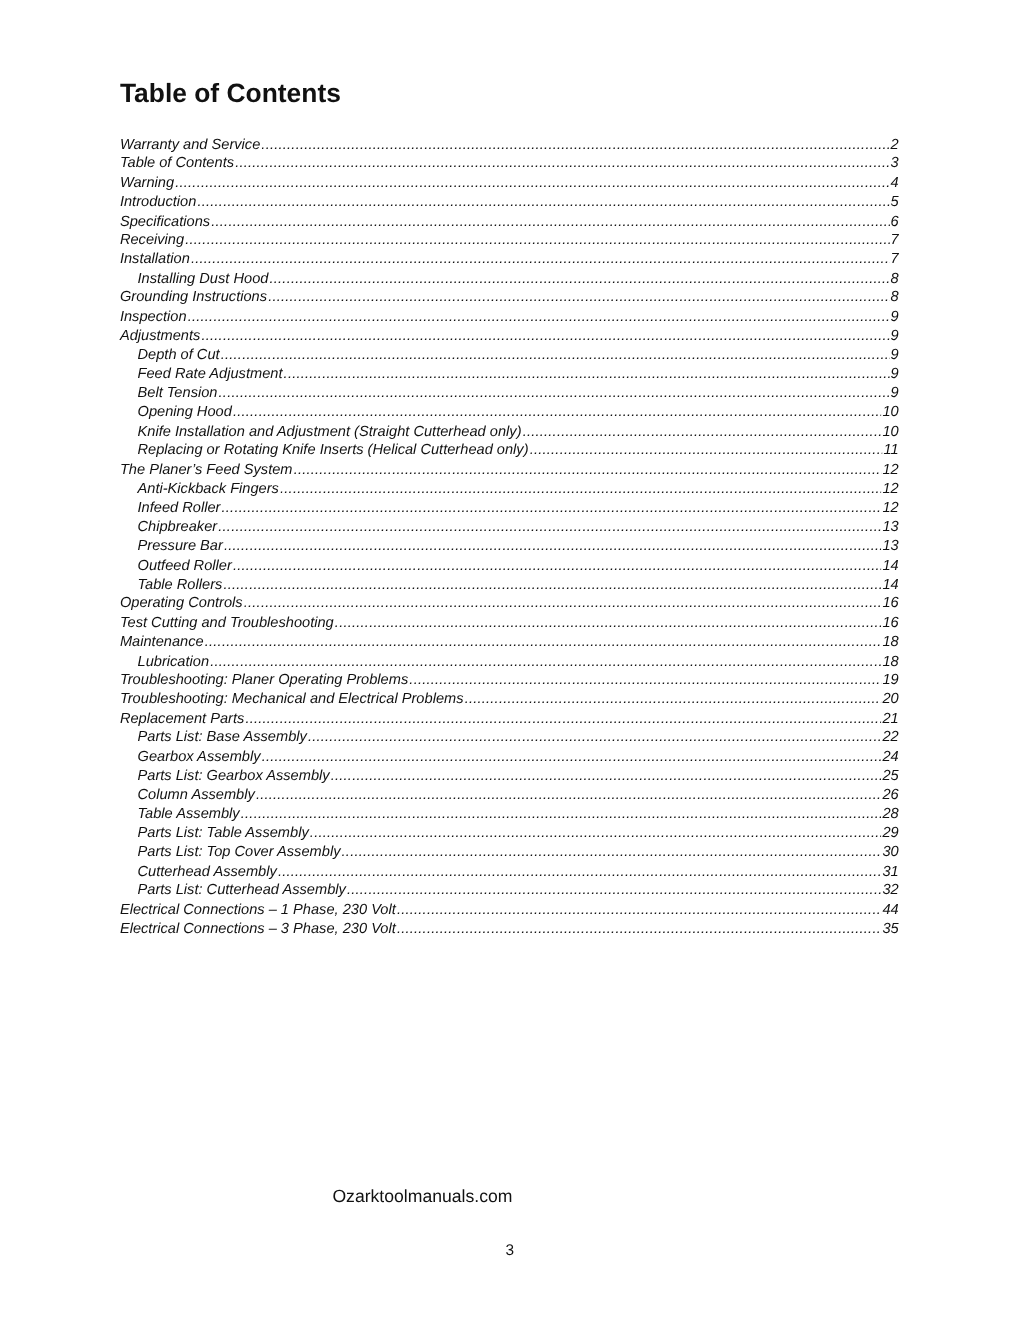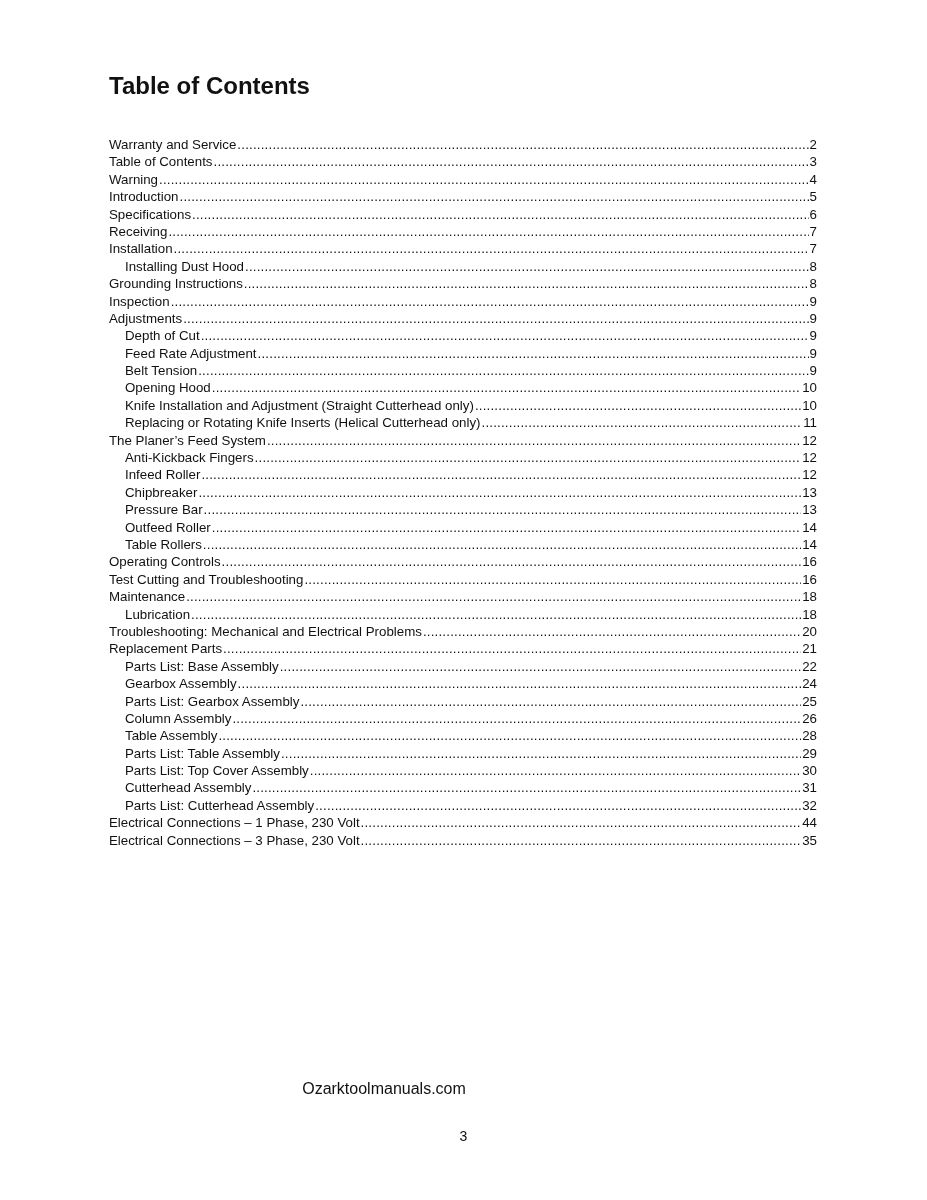--- a/index.html
+++ b/index.html
@@ -1,19 +1,19 @@
 <!DOCTYPE html>
 <html><head>
 <meta charset="utf-8">
 <style>
   html, body { margin: 0; padding: 0; background: #ffffff; }
   body { width: 927px; height: 1200px; position: relative; overflow: hidden;
          font-family: "Liberation Sans", sans-serif; color: #111; }
   .title { position: absolute; left: 109px; top: 72px; font-size: 24px; font-weight: bold; margin: 0; }
-  .toc { position: absolute; left: 109px; top: 136px; width: 708px; }
+  .toc { position: absolute; left: 109px; top: 122px; width: 708px; font-style: italic; }
   .row { display: flex; align-items: baseline; height: 17.4px; font-size: 13.3px; line-height: 17.4px; white-space: nowrap; }
   .row.l2 { padding-left: 16px; }
   .row .label { flex: 0 0 auto; }
   .row .dots { flex: 1 1 auto; overflow: hidden; margin: 0 1px; }
   .row .dots::before { content: "................................................................................................................................................................................................................................................................"; letter-spacing: 0.2px; }
   .row .page { flex: 0 0 auto; text-align: right; }
   .footer-site { position: absolute; left: 0; width: 768px; top: 1080px; text-align: center; font-size: 16px; }
   .footer-page { position: absolute; left: 0; width: 927px; top: 1128px; text-align: center; font-size: 14px; }
 </style>
 </head>
@@ -156,20 +156,25 @@
       <span class="label">Maintenance</span>
       <span class="dots"></span>
       <span class="page">18</span>
     </div>
     <div class="row l2">
       <span class="label">Lubrication</span>
       <span class="dots"></span>
       <span class="page">18</span>
     </div>
     <div class="row">
+      <span class="label">Troubleshooting: Planer Operating Problems</span>
+      <span class="dots"></span>
+      <span class="page">19</span>
+    </div>
+    <div class="row">
       <span class="label">Troubleshooting: Mechanical and Electrical Problems</span>
       <span class="dots"></span>
       <span class="page">20</span>
     </div>
     <div class="row">
       <span class="label">Replacement Parts</span>
       <span class="dots"></span>
       <span class="page">21</span>
     </div>
     <div class="row l2">

